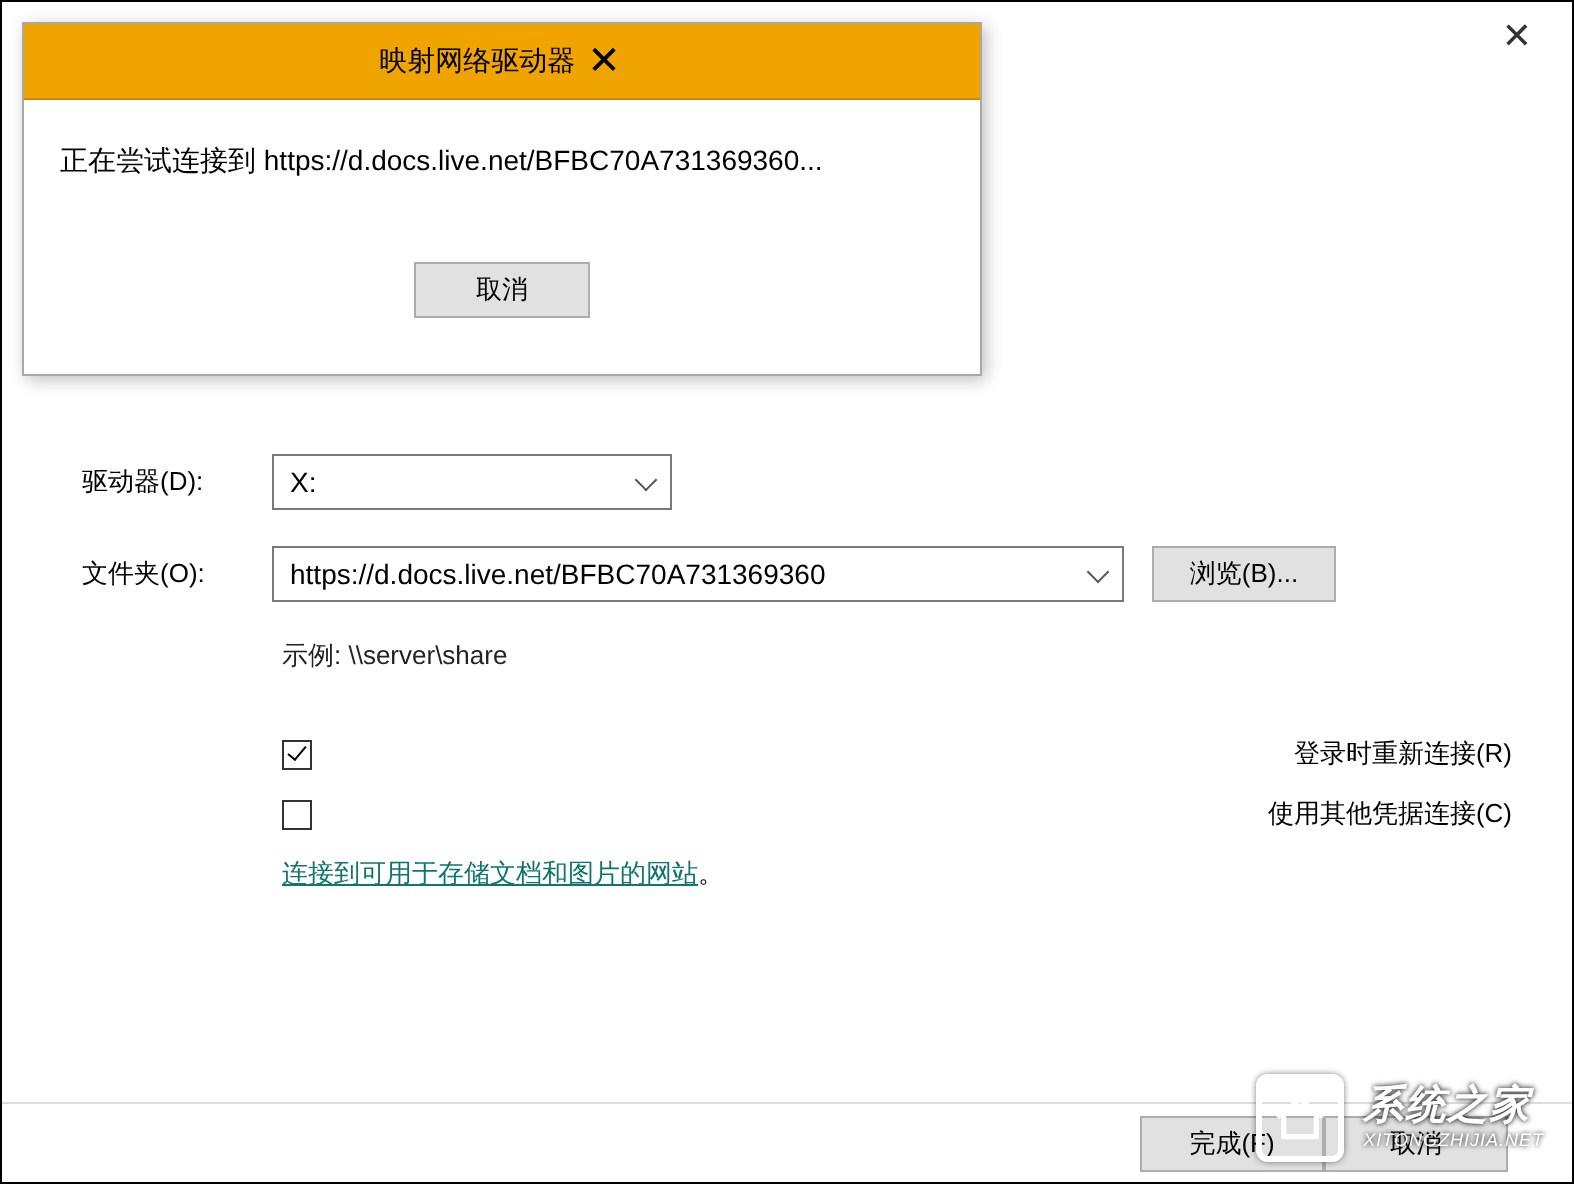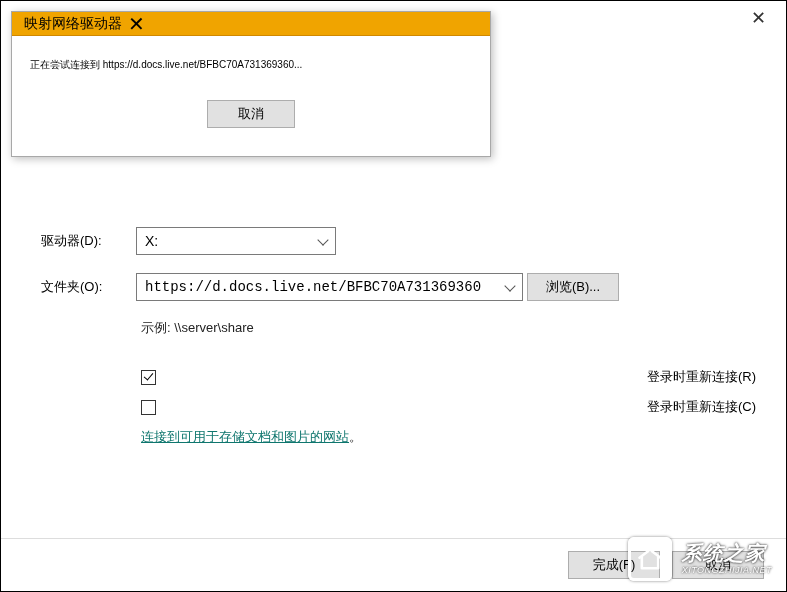--- a/index.html
+++ b/index.html
@@ -23,79 +23,79 @@
   .popup {
     position: absolute; left: 10px; top: 10px;
     width: 480px; background: #fff;
     border: 1px solid #a8a8a8;
     box-shadow: 2px 2px 8px rgba(0,0,0,0.25);
     z-index: 20;
   }
   .popup-titlebar {
     background: #f0a400;
     border-bottom: 1px solid #d08800;
-    height: 24px; display: flex; align-items: center;
-    justify-content: flex-start;
+    height: 38px; display: flex; align-items: center;
+    justify-content: center;
     padding: 0 8px 0 12px;
     font-size: 14px;
   }
   .popup-close { font-size: 20px; line-height: 20px; cursor: pointer; padding: 0 6px; }
   .popup-body { padding: 22px 18px 28px 18px; }
-  .popup-msg { font-size: 10px; margin-bottom: 28px; }
+  .popup-msg { font-size: 14px; margin-bottom: 41px; }
   .popup-btnrow { text-align: center; }
   .btn {
     display: inline-block; min-width: 88px; height: 28px;
     background: #e1e1e1; border: 1px solid #adadad;
     font-size: 13px; line-height: 26px; text-align: center;
     cursor: pointer; color: #000;
   }
 
   
   .form-area {
     position: absolute; left: 40px; top: 226px; right: 30px;
   }
   .form-row { display: flex; align-items: center; margin-bottom: 18px; }
   .form-label { width: 95px; }
   .combo, .textfield {
     height: 28px; border: 1px solid #7a7a7a; background: #fff;
     display: flex; align-items: center; justify-content: space-between;
     padding: 0 6px 0 8px; font-size: 14px;
   }
   .combo { width: 200px; }
-  .textfield { width: 387px; font-family: Liberation Mono, monospace; }
+  .textfield { width: 426px; }
   .chev {
     width: 12px; height: 12px; display: inline-block; position: relative;
   }
   .chev::before {
     content: ""; position: absolute; left: 2px; top: 1px;
     border-left: 1px solid #555; border-bottom: 1px solid #555;
     width: 7px; height: 7px; transform: rotate(-45deg);
   }
-  .browse-btn { margin-left: 4px; min-width: 92px; }
+  .browse-btn { margin-left: 14px; min-width: 92px; }
   .opts { margin-left: 100px; }
   .example { color: #222; margin-bottom: 31px; }
   .chk-row { display: flex; align-items: center; margin-bottom: 12px; justify-content: space-between; }
   .chk {
     width: 15px; height: 15px; border: 1px solid #333; margin-right: 7px;
     display: inline-flex; align-items: center; justify-content: center;
     background: #fff; cursor: pointer;
   }
   .chk.checked::after {
     content: ""; width: 8px; height: 4px;
     border-left: 1.5px solid #000; border-bottom: 1.5px solid #000;
     transform: rotate(-50deg); margin-top: -3px;
   }
   .link { color: #0f766e; text-decoration: underline; cursor: pointer; }
 
   
   .bottom-bar {
     position: absolute; left: 0; right: 0; bottom: 0;
-    height: 53px; border-top: 1px solid #ddd;
+    height: 40px; border-top: 1px solid #ddd;
     display: flex; align-items: center; justify-content: flex-end;
-    padding-right: 22px; gap: 12px;
+    padding-right: 32px; gap: 0;
   }
   .bottom-bar .btn { min-width: 92px; }
 
   
   .watermark {
     position: absolute; right: 14px; bottom: 10px;
     display: flex; align-items: center; gap: 10px;
     color: #fff; z-index: 30;
     text-shadow: 0 0 3px rgba(0,0,0,.6), 0 0 2px rgba(0,0,0,.6);
     pointer-events: none;
@@ -151,21 +151,21 @@
   <div class="opts">
     <div class="example">示例: \\server\share</div>
 
     <div class="chk-row">
       <span class="chk checked"></span>
       <span>登录时重新连接(R)</span>
     </div>
 
     <div class="chk-row">
       <span class="chk"></span>
-      <span>登录时重新连接(C)</span>
+      <span>使用其他凭据连接(C)</span>
     </div>
 
     <div>
       <span class="link">连接到可用于存储文档和图片的网站</span><span>。</span>
     </div>
   </div>
 </div>
 
 <div class="bottom-bar">
   <div class="btn">完成(F)</div>

